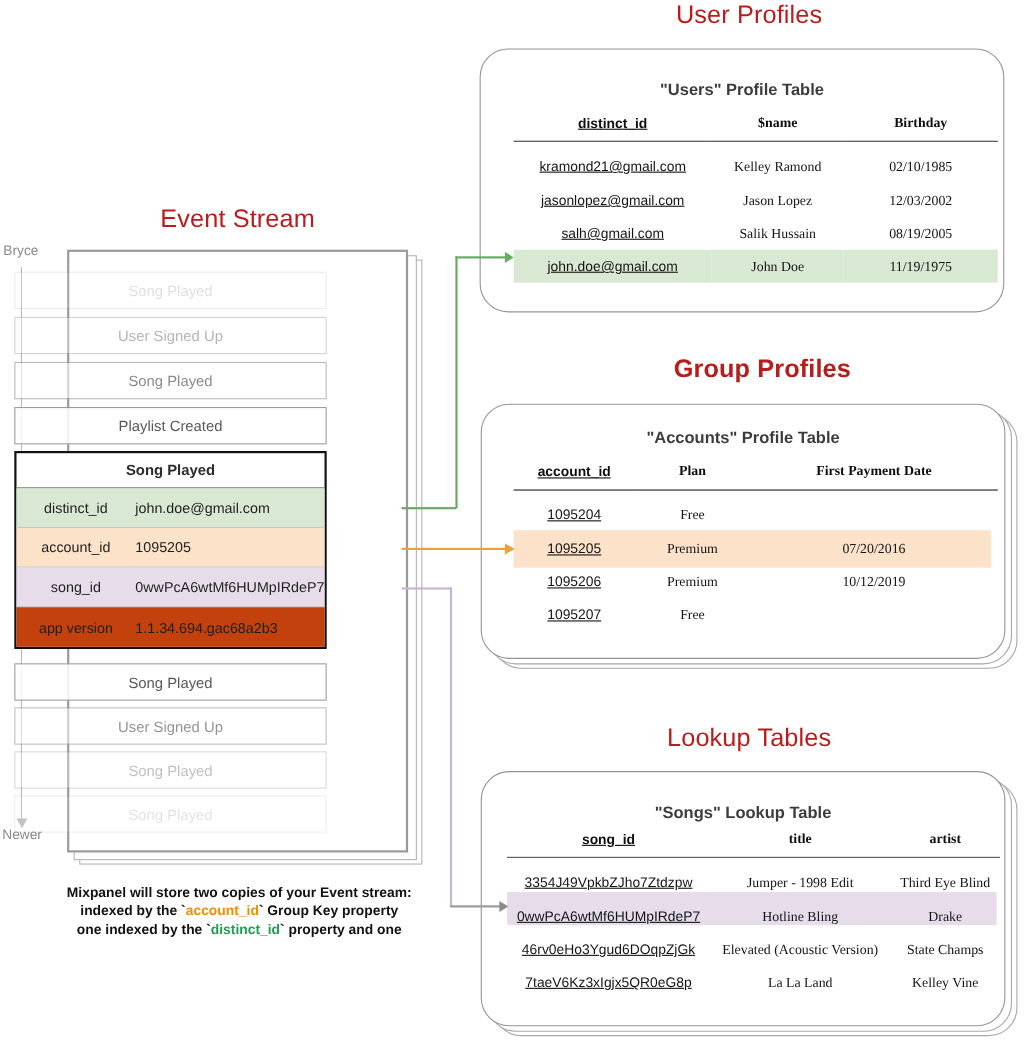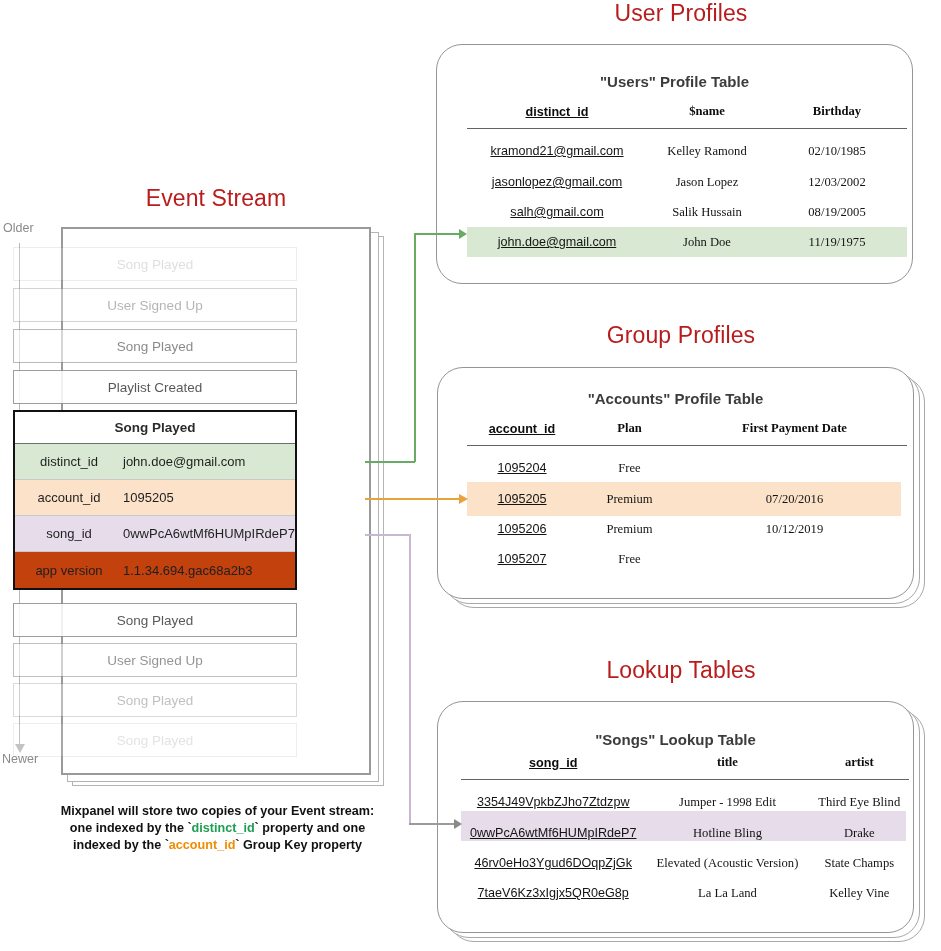--- a/index.html
+++ b/index.html
@@ -170,21 +170,21 @@
   .conn { position: absolute; }
   .conn-h { height: 1.6px; }
   .conn-v { width: 1.6px; }
   .arrow-head { position: absolute; width: 0; height: 0; }
 </style>
 </head>
 <body>
 
 <div class="section-title" id="event-stream-title">Event Stream</div>
 
-<div id="axis-older">Older</div>
+<div id="axis-older">Bryce</div>
 <div id="axis-line"></div>
 <div id="axis-arrowhead"></div>
 <div id="axis-newer">Newer</div>
 
 <div class="stream-stack" id="stream-shadow-2"></div>
 <div class="stream-stack" id="stream-shadow-1"></div>
 <div id="stream-card"></div>
 
 <div class="event-row" style="top:247px;opacity:.16">
   <span>Song Played</span>
@@ -227,22 +227,22 @@
 </div>
 <div class="event-row" style="top:683px;opacity:.32">
   <span>Song Played</span>
 </div>
 <div class="event-row" style="top:723px;opacity:.14">
   <span>Song Played</span>
 </div>
 
 <div id="stream-caption">
   <div>Mixpanel will store two copies of your Event stream:</div>
+  <div><span>indexed by the `</span><span class="tok-orange">account_id</span><span>` Group Key property</span></div>
   <div><span>one indexed by the `</span><span class="tok-green">distinct_id</span><span>` property and one</span></div>
-  <div><span>indexed by the `</span><span class="tok-orange">account_id</span><span>` Group Key property</span></div>
 </div>
 
 <div class="section-title" id="user-profiles-title" style="left:436px;top:0px;width:490px;">User Profiles</div>
 
 <div class="panel-card" id="users-card" style="left:436px;top:44px;width:477px;height:240px;"></div>
 <div class="panel-title" style="left:436px;top:73px;width:477px;">"Users" Profile Table</div>
 
 <table class="dtable" id="users-table" style="left:467px;top:104px;width:440px;">
   <thead>
     <tr>
@@ -270,21 +270,21 @@
     <tr class="hl-green">
       <td class="col-key"><span>john.doe@gmail.com</span></td>
       <td class="col-plain">John Doe</td>
       <td class="col-plain">11/19/1975</td>
     </tr>
   </tbody>
 </table>
 
 <div class="abs" style="left:467px;top:219px;width:434px;height:32px;background:#d9e8d2;z-index:-1;"></div>
 
-<div class="section-title" id="group-profiles-title" style="left:436px;top:322px;width:490px;">Group Profiles</div>
+<div class="section-title" id="group-profiles-title" style="left:448px;top:322px;width:490px;font-weight:bold;">Group Profiles</div>
 
 <div class="panel-stack" style="left:448px;top:376px;width:477px;height:232px;"></div>
 <div class="panel-stack" style="left:443px;top:372px;width:477px;height:232px;"></div>
 <div class="panel-card" id="accounts-card" style="left:437px;top:367px;width:477px;height:232px;"></div>
 <div class="panel-title" style="left:437px;top:390px;width:477px;">"Accounts" Profile Table</div>
 
 <div class="abs" style="left:467px;top:482px;width:434px;height:34px;background:#fbe2c8;"></div>
 
 <table class="dtable" id="accounts-table" style="left:467px;top:421px;width:440px;">
   <thead>

